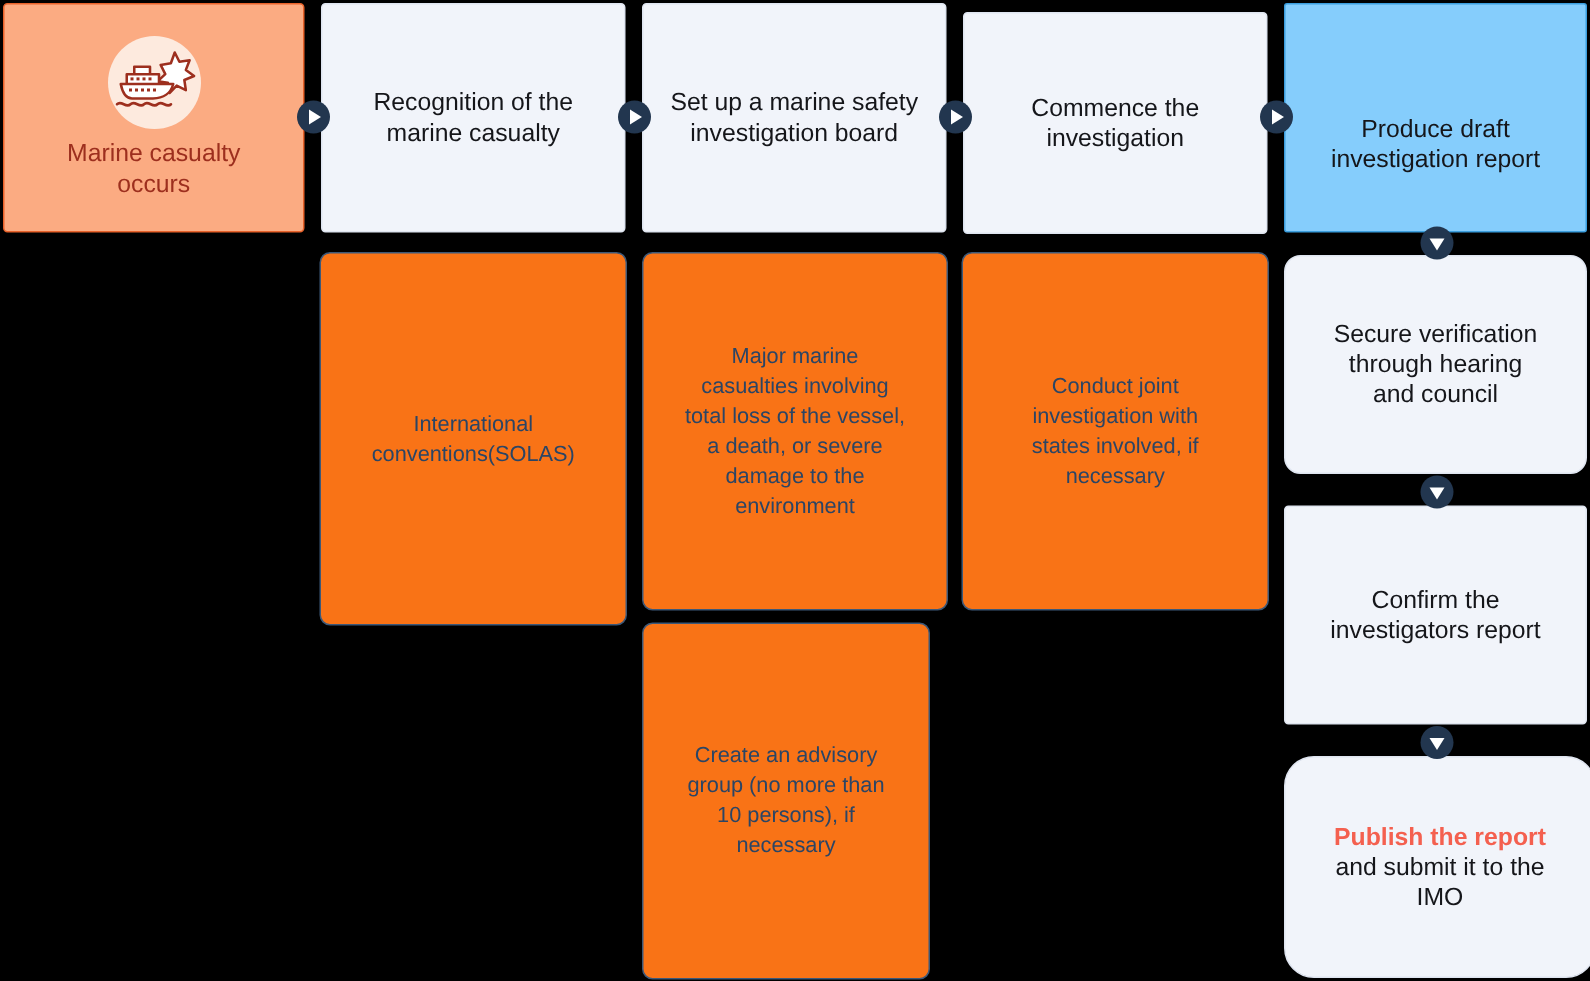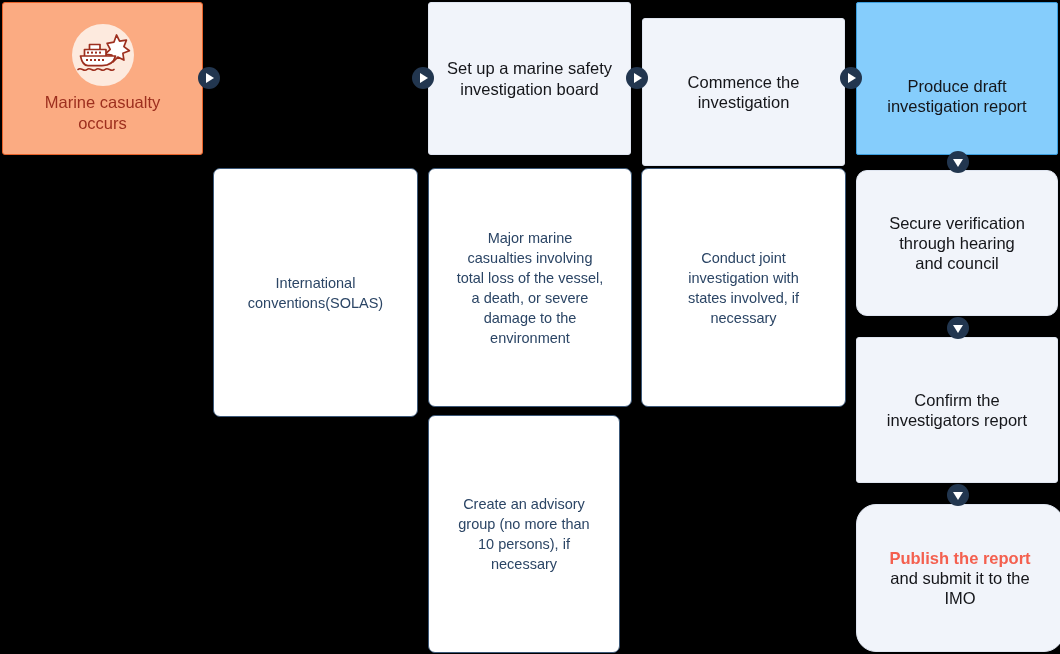--- a/index.html
+++ b/index.html
@@ -63,21 +63,21 @@
     border-radius: 2px;
   }
   .node-highlight .label {
     color: #15161a;
     font-size: 16.5px;
     margin-top: 35px;
   }
 
   
   .node-dark {
-    background: #ffffff;
+    background: #f97316;
     border: 1px solid #3c5878;
     border-radius: 7px;
   }
   .node-dark .label {
     color: #2b4565;
     font-size: 14.5px;
     line-height: 1.38;
   }
 
   
@@ -159,27 +159,31 @@
           <rect x="19" y="27" width="2" height="2"></rect>
           <rect x="23" y="27" width="2" height="2"></rect>
           <rect x="27" y="27" width="2" height="2"></rect>
         </g>
       </svg>
     </span>
     <span class="label" style="white-space:pre-line;">Marine casualty
 occurs</span>
   </div>
 
+  <div class="node node-step" style="left:214px; top:2px; width:203px; height:153px;">
+    <span class="label" style="white-space:pre-line;">Recognition of the
+marine casualty</span>
+  </div>
 
   <div class="node node-step" style="left:428px; top:2px; width:203px; height:153px;">
     <span class="label" style="white-space:pre-line;">Set up a marine safety
 investigation board</span>
   </div>
 
-  <div class="node node-step" style="left:642px; top:18px; width:203px; height:148px;">
+  <div class="node node-step" style="left:642px; top:8px; width:203px; height:148px;">
     <span class="label" style="white-space:pre-line;">Commence the
 investigation</span>
   </div>
 
   <div class="node node-highlight" style="left:856px; top:2px; width:202px; height:153px;">
     <span class="label" style="white-space:pre-line;">Produce draft
 investigation report</span>
   </div>
 
   <div class="node node-step" style="left:856px; top:170px; width:202px; height:146px;border-radius:11px;">

